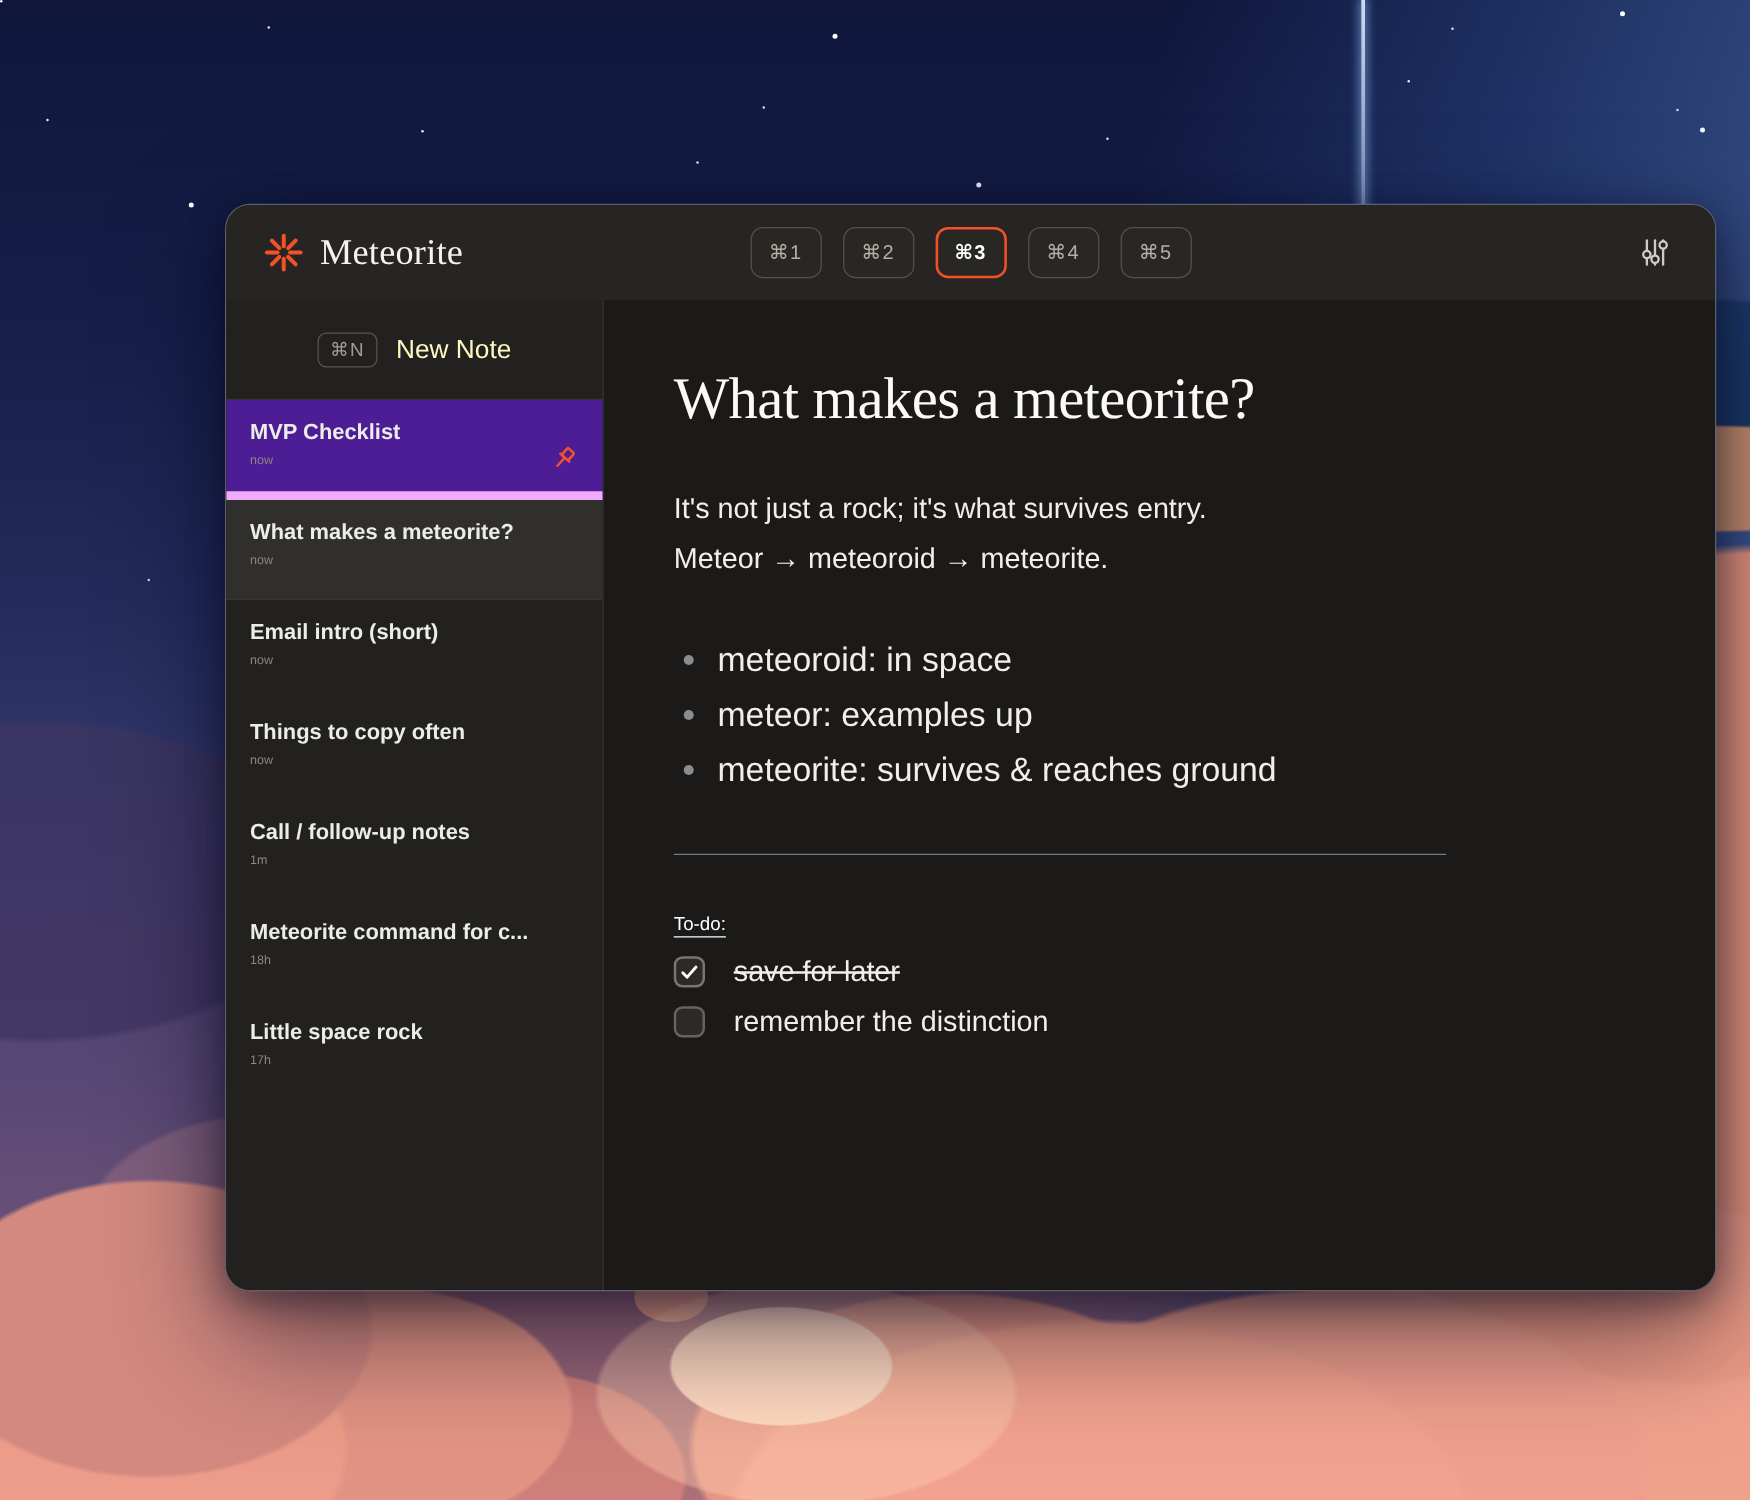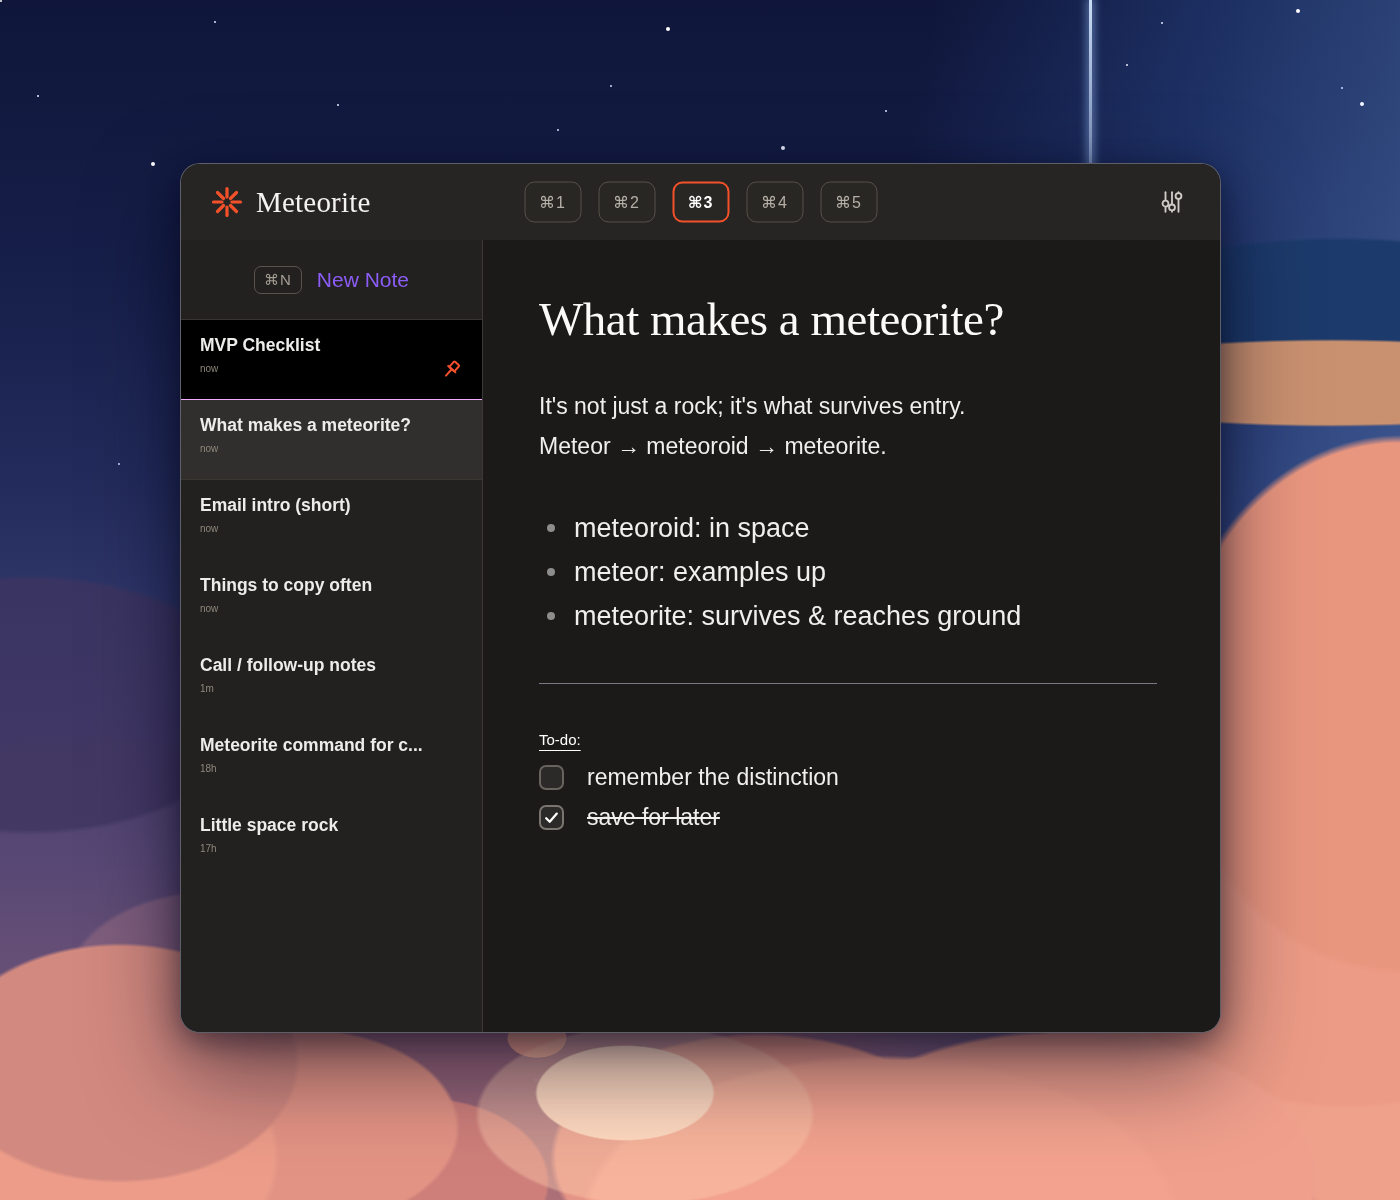--- a/index.html
+++ b/index.html
@@ -51,21 +51,21 @@
       radial-gradient(230px 270px at 1400px 705px, #e9967f 97%, transparent 100%),
       radial-gradient(260px 205px at 1345px 905px, #ec9b86 97%, transparent 100%),
       radial-gradient(310px 225px at 1320px 1135px, #f0a18c 97%, transparent 100%),
       radial-gradient(250px 185px at 1398px 1015px, #9c5f78 96%, transparent 100%),
       radial-gradient(230px 130px at 30px 705px, rgba(62,52,96,.75) 96%, transparent 100%),
       radial-gradient(290px 160px at 90px 895px, rgba(78,66,108,.7) 96%, transparent 100%),
       linear-gradient(180deg, transparent 80%, rgba(70,50,92,.45) 90%, rgba(112,70,98,.5) 100%);
   }
 
   
-  .window { position:absolute; left:180px; top:163px; width:1041px; height:870px;
+  .window { position:absolute; left:180px; top:163px; width:1193px; height:870px;
     border-radius:20px; background:#1b1a19; border:1px solid rgba(190,190,215,.42);
     box-shadow:0 35px 90px rgba(5,5,25,.55), 0 8px 30px rgba(5,5,25,.45); overflow:hidden;
     display:flex; flex-direction:column; }
 
   
   .hdr { height:76px; background:#272523; display:flex; align-items:center; padding:0 30px;
     position:relative; flex:0 0 auto; }
   .brand { display:flex; align-items:center; gap:13px; }
   .brand-title { font-family:"Liberation Serif","DejaVu Serif",serif; font-size:29px; color:#f5f3f0; letter-spacing:.2px; }
   .tabs { position:absolute; left:50%; top:50%; transform:translate(-50%,-50%); display:flex; gap:17px; }
@@ -76,27 +76,27 @@
   .hdr-right { margin-left:auto; display:flex; align-items:center; }
   .icon-btn { width:36px; height:36px; display:flex; align-items:center; justify-content:center; cursor:pointer; }
 
   
   .app-body { flex:1; display:flex; min-height:0; }
 
   .sidebar { width:302px; background:#232120; border-right:1px solid #3c3935; display:flex; flex-direction:column; }
   .new-note { height:80px; display:flex; align-items:center; justify-content:center; gap:15px;
     border-bottom:1px solid #383430; cursor:pointer; }
   .kbd { border:1px solid #5a544b; border-radius:7px; padding:4px 9px; font-size:15px; color:#a39d93; letter-spacing:1px; }
-  .new-note-label { font-size:21px; color:#8b5cf6; }
+  .new-note-label { font-size:21px; color:#fef9c3; }
 
   .note-row { padding:15px 19px 0 19px; height:80px; cursor:pointer; position:relative; display:flex; }
   .note-row .nr-main { flex:1; min-width:0; }
   .note-title { font-size:17.5px; font-weight:bold; color:#ececea; white-space:nowrap; overflow:hidden; }
   .note-time { font-size:10px; color:#8d8779; margin-top:7px; }
-  .note-row.pinned { background:#000000; border-bottom:1px solid #f0abfc; }
+  .note-row.pinned { background:#4c1d95; border-bottom:7px solid #f0abfc; }
   .note-row.selected { background:#312f2d; border-bottom:1px solid #3a3630; }
   .pin-wrap { display:flex; align-items:center; padding-top:6px; }
 
   
   .main { flex:1; background:#1b1a19; padding:52px 64px 0 56px; overflow:hidden; }
   .note-head { font-family:"Liberation Serif","DejaVu Serif",serif; font-size:47px; color:#fbfaf8; letter-spacing:-.5px; }
   .para { margin-top:40px; font-size:23px; color:#f1efec; line-height:40px; }
   .bullets { margin-top:40px; }
   .bullet-row { display:flex; align-items:center; height:44px; }
   .dot { width:8px; height:8px; border-radius:50%; background:#8d8d8d; margin:0 19px 0 8px; flex:0 0 auto; }
@@ -254,28 +254,28 @@
           <span class="dot"></span>
           <span class="bullet-text">meteorite: survives &amp; reaches ground</span>
         </div>
       </div>
 
       <div class="rule"></div>
 
       <div class="todo-head">To-do:</div>
 
       <div class="todos">
-        <div class="todo-row">
-          <span class="cbx"></span>
-          <span class="todo-label">remember the distinction</span>
-        </div>
         <div class="todo-row checked">
           <span class="cbx">
             <svg width="17" height="17" viewBox="0 0 24 24">
               <polyline points="4.5,13 9.5,18 19.5,6.5" fill="none" stroke="#ffffff" stroke-width="3.2" stroke-linecap="round" stroke-linejoin="round"></polyline>
             </svg>
           </span>
           <span class="todo-label">save for later</span>
         </div>
+        <div class="todo-row">
+          <span class="cbx"></span>
+          <span class="todo-label">remember the distinction</span>
+        </div>
       </div>
     </div>
   </div>
 </div>
 
 </body></html>

